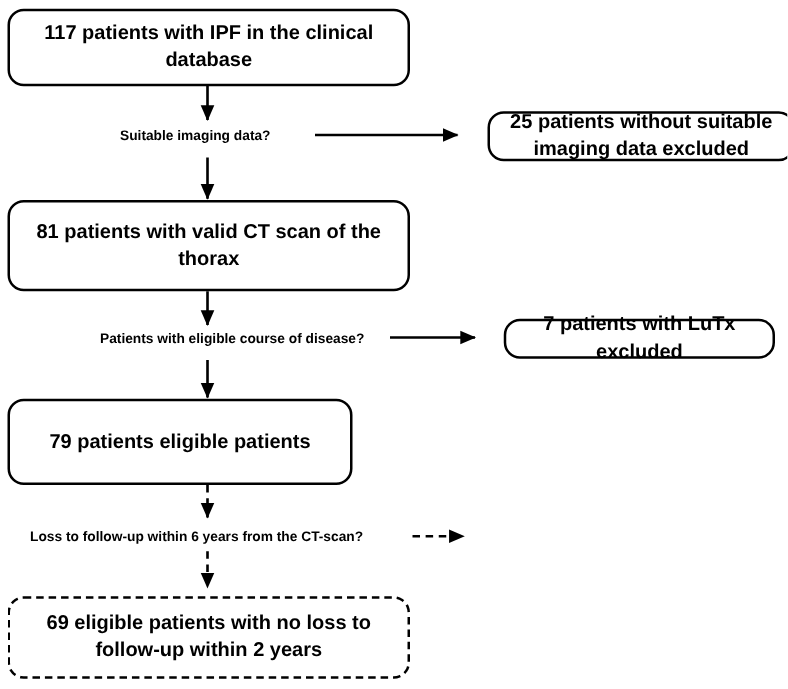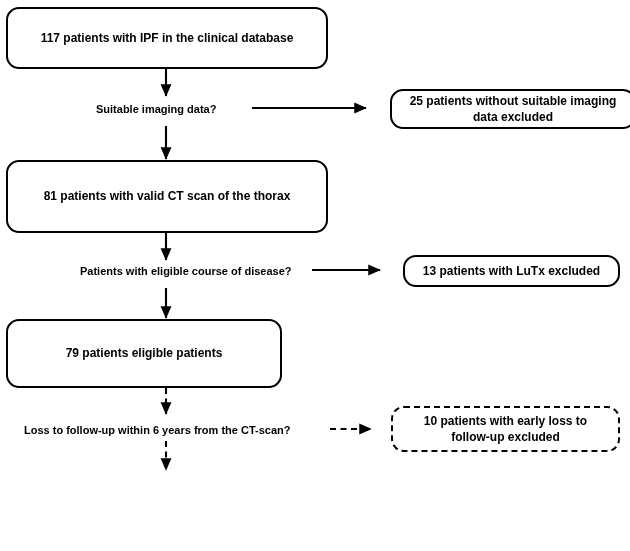--- a/index.html
+++ b/index.html
@@ -20,21 +20,21 @@
   }
   .node {
     position: absolute;
     box-sizing: border-box;
     display: flex;
     align-items: center;
     justify-content: center;
     text-align: center;
     color: #000000;
     font-weight: bold;
-    font-size: 12px;
+    font-size: 16px;
     line-height: 1.35;
     padding: 4px 10px;
     background: #ffffff;
   }
   .node.solid {
     border: 2.2px solid #000000;
     border-radius: 13px;
   }
   .node.dashed {
     border: 2.2px dashed #000000;
@@ -108,29 +108,29 @@
 
   <div class="node solid" style="left:6px; top:160px; width:322px; height:73px;">
     <span>81 patients with valid CT scan of the thorax</span>
   </div>
 
   <div class="decision" style="left:48px; top:264px;padding-left:32px;">
     <span>Patients with eligible course of disease?</span>
   </div>
 
   <div class="node solid" style="left:403px; top:255px; width:217px; height:32px;">
-    <span>13 patients with LuTx excluded</span>
+    <span>7 patients with LuTx excluded</span>
   </div>
 
   <div class="node solid" style="left:6px; top:319px; width:276px; height:69px;">
     <span>79 patients eligible patients</span>
   </div>
 
   <div class="decision" style="left:24px; top:423px;">
     <span>Loss to follow-up within 6 years from the CT-scan?</span>
   </div>
 
-  <div class="node dashed" style="left:391px; top:406px; width:229px; height:46px;">
-    <span>10 patients with early loss to follow-up excluded</span>
+
+  <div class="node dashed" style="left:6px; top:477px; width:322px; height:66px;">
+    <span>69 eligible patients with no loss to follow-up within 2 years</span>
   </div>
-
 
 </div>
 
 </body></html>

